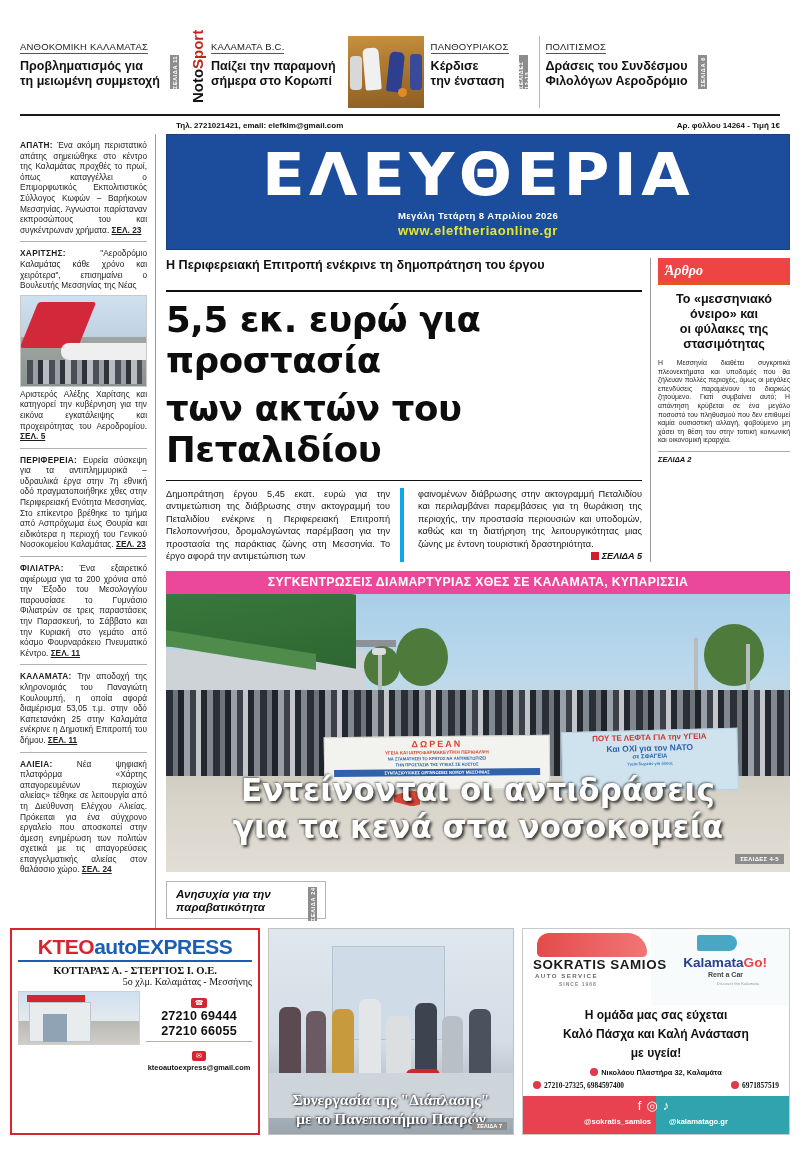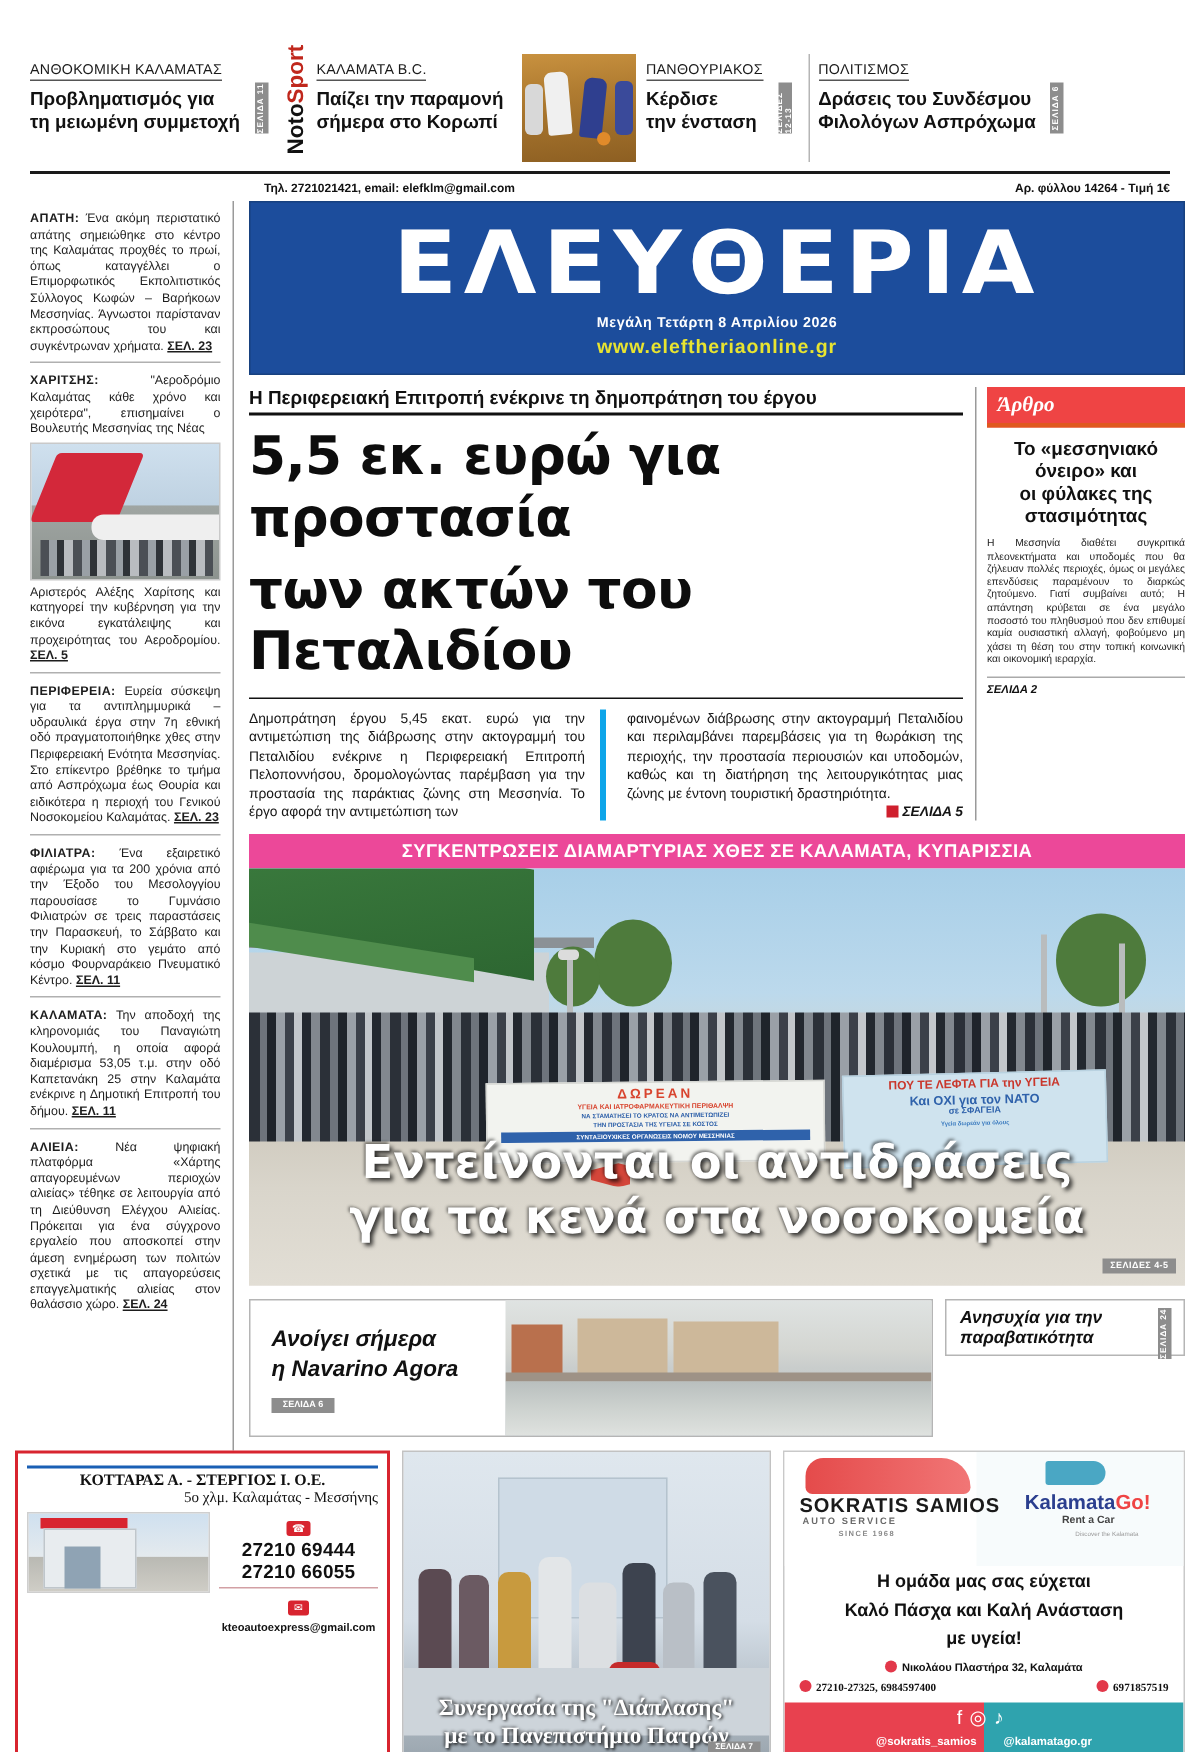--- a/index.html
+++ b/index.html
@@ -104,21 +104,21 @@
   .masthead-date { color:#fff; font-size: 9.5px; font-weight: 700; letter-spacing:.4px; margin-top: 6px;}
   .masthead-url { color:#e8e430; font-size: 13px; font-weight: 800; letter-spacing: .6px; margin-top: 2px;}
 
   
   .under { display: flex; margin-top: 8px; }
   .lead-area { flex: 1 1 auto; padding-right: 8px; }
   .art-area { width: 140px; flex: 0 0 140px; border-left: 1px solid #9a9a9a; padding-left: 7px; }
 
   .kicker {
     font-size: 12.6px; font-weight: 700; color:#111;
-    border-bottom: 2px solid #111; padding-bottom: 3px;
+    border-bottom: 2px solid #111; padding-bottom: 18px;
   }
   .headline {
     font-size: 35.5px; line-height: 41px; font-weight: 700; letter-spacing: -.4px;
     margin-top: 7px; color:#0d0d0d; font-family: "DejaVu Sans", sans-serif;
   }
   .lead-cols { display: flex; gap: 10px; margin-top: 10px; border-top: 1px solid #111; padding-top: 7px;}
   .lead-col { flex: 1; font-size: 9.2px; line-height: 12.4px; text-align: justify; color:#151515;}
   .lead-col + .lead-col { border-left: 4px solid #0ea5e9; padding-left: 14px;}
   .sel-red { display:inline-block; width:8px;height:8px;background:#cf1f2d; vertical-align:-1px; margin-right:3px;}
   .sel { font-weight: 800; font-style: italic; float: right; }
@@ -309,21 +309,21 @@
       </div>
       <div class="vtab">ΣΕΛΙΔΕΣ 12-13</div>
     </div>
 
     <div class="divider-v"></div>
 
     <div class="teaser">
       <div class="teaser-body">
         <div class="teaser-kicker">ΠΟΛΙΤΙΣΜΟΣ</div>
         <div class="teaser-line">Δράσεις του Συνδέσμου</div>
-        <div class="teaser-line">Φιλολόγων Ασπρόχωμα</div>
+        <div class="teaser-line">Φιλολόγων Αεροδρόμιο</div>
       </div>
       <div class="vtab">ΣΕΛΙΔΑ 6</div>
     </div>
 
   </div>
 
   <div class="rule-thick"></div>
 
   <div class="infoline">
     <span>Τηλ. 2721021421, email: elefklm@gmail.com</span>
@@ -448,49 +448,36 @@
             <div>Εντείνονται οι αντιδράσεις</div>
             <div>για τα κενά στα νοσοκομεία</div>
           </div>
 
           <div class="pg-tab">ΣΕΛΙΔΕΣ 4-5</div>
         </div>
       </div>
 
       <div class="lower">
 
-        <div class="lower-left">
-          <div class="navarino">
-            <div class="nav-text">
-              <div class="t">Ανοίγει σήμερα</div>
-              <div class="t">η Navarino Agora</div>
-              <div class="nav-tab">ΣΕΛΙΔΑ 6</div>
-            </div>
-            <div class="nav-img">
-              <div class="bldg" style="left:4px;top:16px;width:34px;height:34px;background:#b9704d;"></div>
-              <div class="bldg" style="left:48px;top:12px;width:60px;height:38px;"></div>
-              <div class="bldg" style="left:112px;top:14px;width:70px;height:36px;"></div>
-              <div class="quay"></div>
-              <div class="water"></div>
-            </div>
-          </div>
-        </div>
 
         <div class="lower-right">
           <div class="violation-box">
             <div class="vt">Ανησυχία για την παραβατικότητα</div>
             <div class="vtab2 vtab">ΣΕΛΙΔΑ 24</div>
           </div>
         </div>
 
       </div>
 
       <div class="ads" style="margin-left:-156px; width:780px;">
 
         <div class="ad-kteo">
+          <div class="kteo-logo">
+            <span class="k">KTEO</span><span class="a">auto</span><span class="e">EXPRESS</span>
+          </div>
           <div class="kteo-rule"></div>
           <div class="kteo-l1">ΚΟΤΤΑΡΑΣ Α. - ΣΤΕΡΓΙΟΣ Ι. Ο.Ε.</div>
           <div class="kteo-l2">5ο χλμ. Καλαμάτας - Μεσσήνης</div>
           <div class="kteo-body">
             <div class="kteo-photo">
               <div class="sign"></div>
                 <div class="hall"></div>
                 <div class="door"></div>
             </div>
             <div class="kteo-contact">

